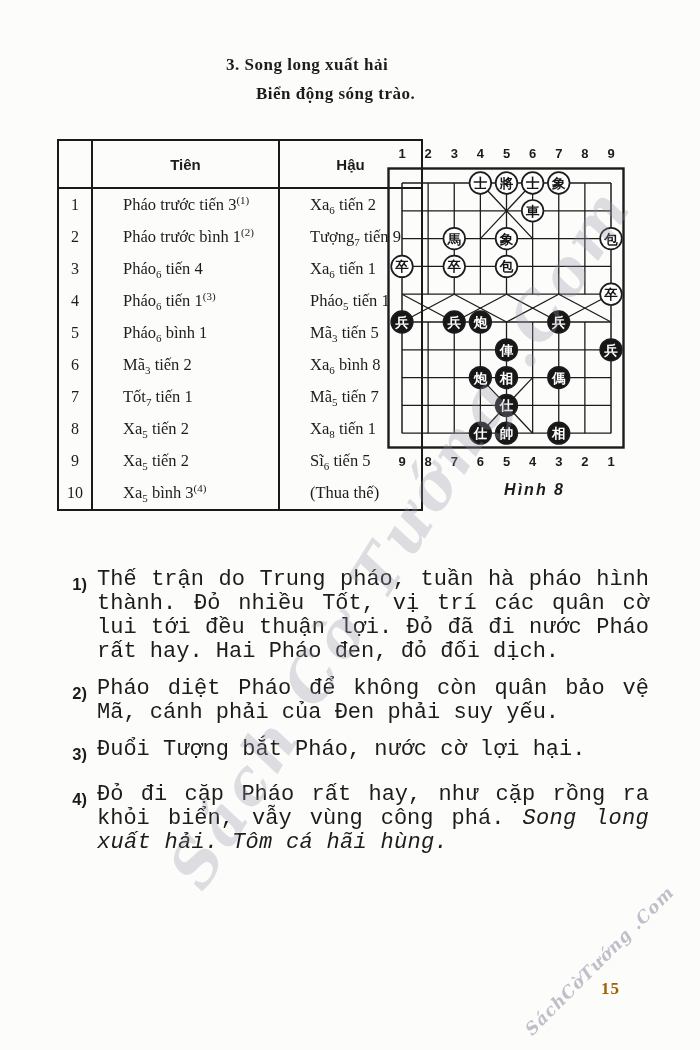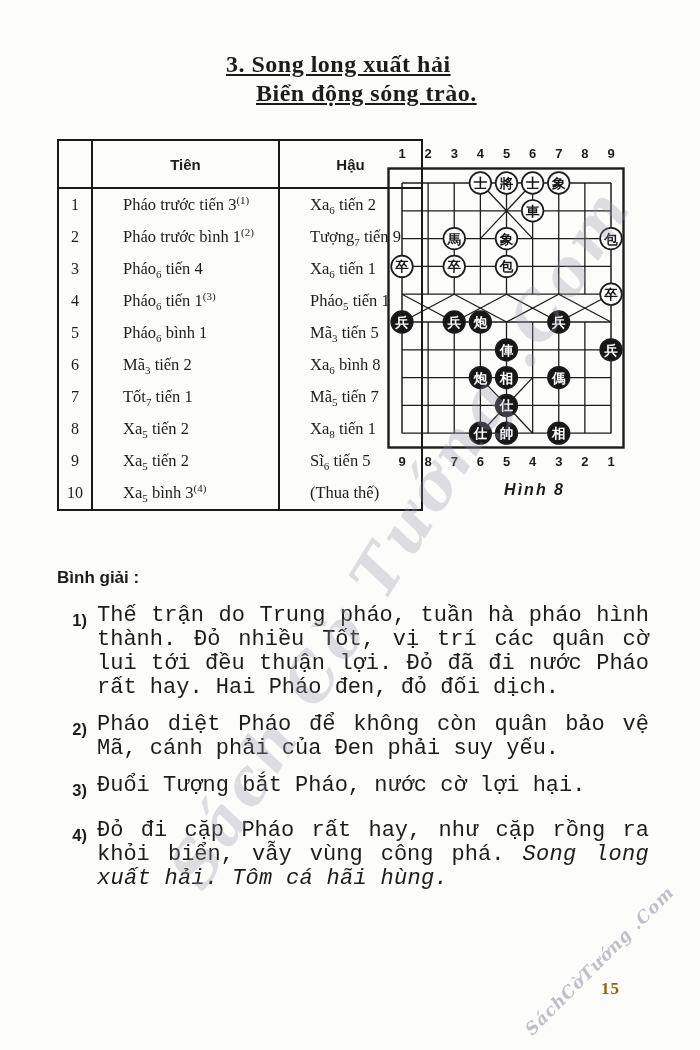--- a/index.html
+++ b/index.html
@@ -1,21 +1,21 @@
 <!DOCTYPE html>
 <html><head>
 <meta charset="utf-8">
 <style>
   html,body{margin:0;padding:0;}
   body{
     width:700px;height:1050px;position:relative;overflow:hidden;
     background:#fcfcfa;font-family:"Liberation Serif",serif;color:#1c1c1c;
   }
   
-  .title{position:absolute;left:226px;top:50px;font-weight:bold;font-size:24px;line-height:29px;letter-spacing:.5px;text-decoration:underline;}
+  .title{position:absolute;left:226px;top:50px;font-weight:bold;font-size:17px;line-height:29px;letter-spacing:.5px;}
   .title .l2{margin-left:30px;}
   
   .tblwrap{position:absolute;left:57px;top:139px;}
   table.moves{border-collapse:collapse;border:2px solid #1a1a1a;background:transparent;}
   table.moves th,table.moves td{border-left:2px solid #1a1a1a;padding:0 0 0 9px;vertical-align:middle;}
   table.moves th:first-child,table.moves td:first-child{border-left:none;}
   table.moves thead th{
     border-bottom:2px solid #1a1a1a;height:30px;
     font-family:"Liberation Sans",sans-serif;font-size:15px;font-weight:bold;text-align:center;padding:8px;
   }
@@ -239,21 +239,20 @@
     <circle cx="95.375" cy="293.20000000000005" r="10.8" fill="#171717" stroke="#1c1c1c" stroke-width="1.7"></circle>
     <text x="95.375" y="298.20000000000005" text-anchor="middle" font-size="13.5" font-weight="bold" fill="#ffffff" font-family="&quot;DejaVu Sans&quot;,sans-serif">仕</text>
     <circle cx="121.5" cy="293.20000000000005" r="10.8" fill="#171717" stroke="#1c1c1c" stroke-width="1.7"></circle>
     <text x="121.5" y="298.20000000000005" text-anchor="middle" font-size="13.5" font-weight="bold" fill="#ffffff" font-family="&quot;DejaVu Sans&quot;,sans-serif">帥</text>
     <circle cx="173.75" cy="293.20000000000005" r="10.8" fill="#171717" stroke="#1c1c1c" stroke-width="1.7"></circle>
     <text x="173.75" y="298.20000000000005" text-anchor="middle" font-size="13.5" font-weight="bold" fill="#ffffff" font-family="&quot;DejaVu Sans&quot;,sans-serif">相</text>
   </svg>
 <div class="board-caption">Hình 8</div>
 
 <div class="commentary">
-  <div class="cheading">Bình giải :</div>
   <div id="commentary-items">
   <div class="citem">
     <span class="inum">1)</span>
     <span class="itext"><span>Thế trận do Trung pháo, tuần hà pháo hình thành. Đỏ nhiều Tốt, vị trí các quân cờ lui tới đều thuận lợi. Đỏ đã đi nước Pháo rất hay. Hai Pháo đen, đỏ đối dịch.</span></span>
   </div>
 
   <div class="citem">
     <span class="inum">2)</span>
     <span class="itext"><span>Pháo diệt Pháo để không còn quân bảo vệ Mã, cánh phải của Đen phải suy yếu.</span></span>
   </div>

